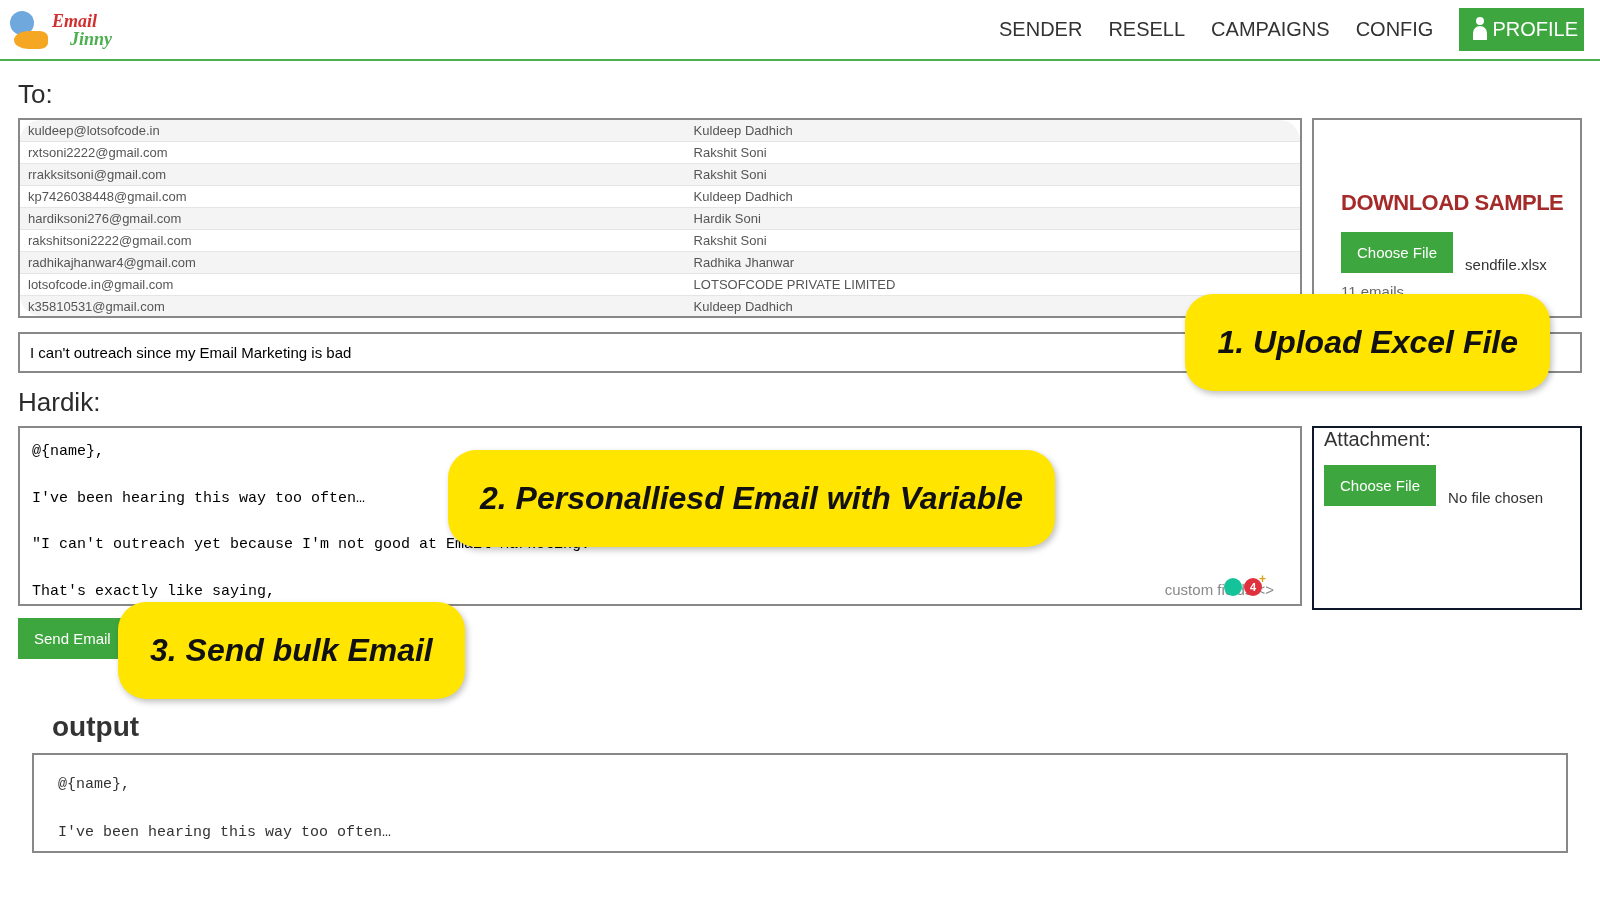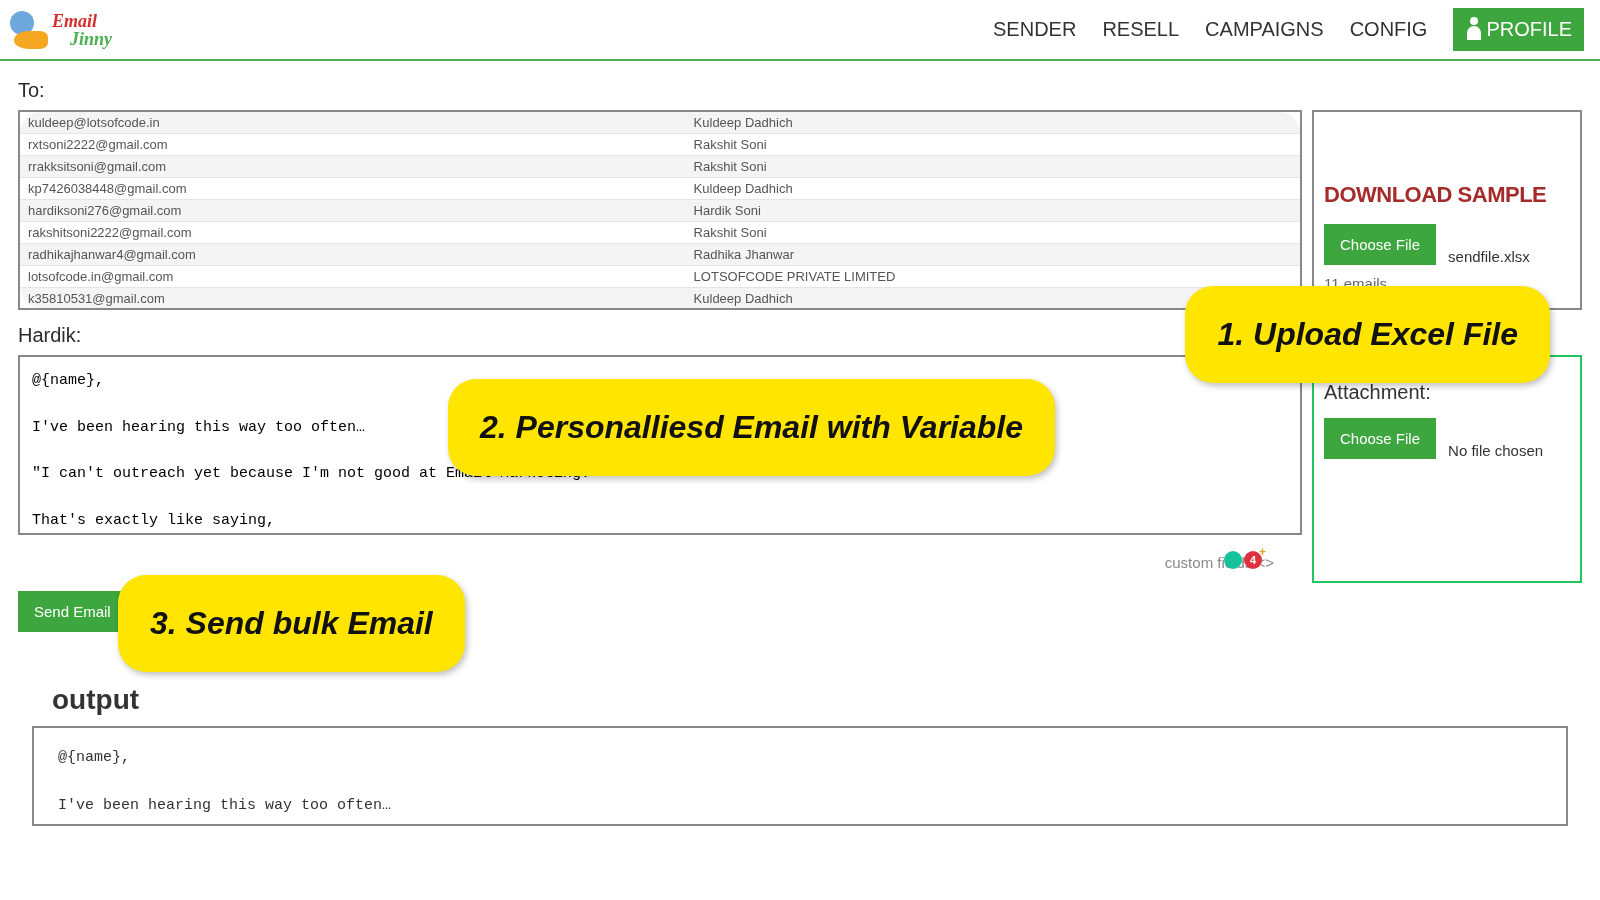--- a/index.html
+++ b/index.html
@@ -29,50 +29,50 @@
   border-radius: 50%;
 }
 .logo-text { font-family: 'Segoe Script', cursive; }
 .logo-text .email { color: #d32f2f; font-weight: bold; font-size: 18px; font-style: italic; display: block; line-height: 1; }
 .logo-text .jinny { color: #4CAF50; font-weight: bold; font-size: 18px; font-style: italic; display: block; line-height: 1; margin-left: 18px; }
 
 .nav { display: flex; align-items: center; gap: 26px; }
 .nav-link { font-size: 20px; color: #333; text-decoration: none; cursor: pointer; }
 .profile-btn {
   background: #3ea63e; color: #fff; border: none;
-  padding: 10px 12px 10px 14px; font-size: 20px; cursor: pointer;
+  padding: 10px 6px 10px 14px; font-size: 20px; cursor: pointer;
   display: flex; align-items: center; gap: 5px;
 }
 .profile-btn .person-icon {
   width: 14px; height: 14px;
   background: #fff; border-radius: 50% 50% 0 0;
   position: relative; margin-top: 6px;
 }
 .profile-btn .person-icon::before {
   content: ''; position: absolute; top: -9px; left: 3px;
   width: 8px; height: 8px; background: #fff; border-radius: 50%;
 }
 
 .content { padding: 18px 18px 10px 18px; }
-.label { font-size: 20px; color: #2b2b2b; margin-bottom: 8px; }
+.label { font-size: 26px; color: #2b2b2b; margin-bottom: 8px; }
 
 .to-row { display: flex; gap: 10px; margin-bottom: 14px; position: relative; }
 .table-wrap {
   flex: 1; border: 2px solid #888; height: 200px;
   overflow: hidden; position: relative; background: #fff;
 }
 .table-scroll { height: 100%; overflow-y: scroll; border-radius: 21px; }
 .et { width: 100%; border-collapse: collapse; table-layout: fixed; }
 .et tr { border-bottom: 1px solid #e5e5e5; }
 .et tr:nth-child(odd) { background: #f4f4f4; }
 .et td { padding: 3px 8px; font-size: 13px; color: #555; white-space: nowrap; overflow: hidden; }
 .et td:first-child { width: 52%; }
 
 .upload-box {
-  width: 270px; border: 2px solid #888; padding: 70px 10px 10px 10px;
+  width: 270px; border: 2px solid #888; padding: 70px 10px 10px 27px;
   height: 200px; position: relative;
 }
 .download-sample { color: #a52a2a; font-weight: bold; font-size: 22px; letter-spacing: -0.5px; margin-bottom: 16px; display: block; }
 .file-row { display: flex; align-items: flex-end; gap: 12px; }
 .choose-btn { background: #3ea63e; color: #fff; border: none; padding: 12px 16px; font-size: 15px; cursor: pointer; }
 .file-name { font-size: 15px; color: #333; }
 .email-count { font-size: 15px; color: #666; margin-top: 10px; }
 
 .subject-row { display: flex; gap: 10px; margin-bottom: 14px; }
 .subject-input {
@@ -88,21 +88,21 @@
   flex: 1; border: 2px solid #888; height: 180px; padding: 12px;
   font-family: 'Courier New', monospace; font-size: 15px; line-height: 1.55;
   resize: none; overflow-y: scroll;
 }
 .msg-cf {
   position: absolute; right: 298px; bottom: 6px;
   font-size: 15px; color: #888; padding: 6px 10px;
   border: none; background: #fff;
 }
 .att-box {
-  width: 270px; border: 2px solid #22c55e; padding: 24px 10px; height: 228px;
+  width: 270px; border: 2px solid #0f172a; padding: 0 10px; height: 184px;
 }
 .att-label { font-size: 20px; margin-bottom: 14px; }
 
 .send-btn {
   background: #3ea63e; color: #fff; border: none;
   padding: 12px 16px; font-size: 15px; cursor: pointer;
 }
 
 .callout {
   position: absolute; background: #ffe500; border-radius: 28px;
@@ -213,20 +213,24 @@
       <a class="download-sample">DOWNLOAD SAMPLE</a>
       <div class="file-row">
         <button class="choose-btn">Choose File</button>
         <span class="file-name">sendfile.xlsx</span>
       </div>
       <div class="email-count">11 emails</div>
     </div>
     <div class="callout" style="top:176px; right:32px;">1. Upload Excel File</div>
   </div>
 
+  <div class="subject-row">
+    <input class="subject-input" value="I can't outreach since my Email Marketing is bad" style="">
+    <input class="cf-select" placeholder="custom fields" style="">
+  </div>
 
   <div class="label">Hardik:</div>
   <div class="msg-row">
     <textarea class="msg-ta" id="msg-ta" style="">@{name},
 
 I've been hearing this way too often…
 
 "I can't outreach yet because I'm not good at Email Marketing."
 
 That's exactly like saying,</textarea>

